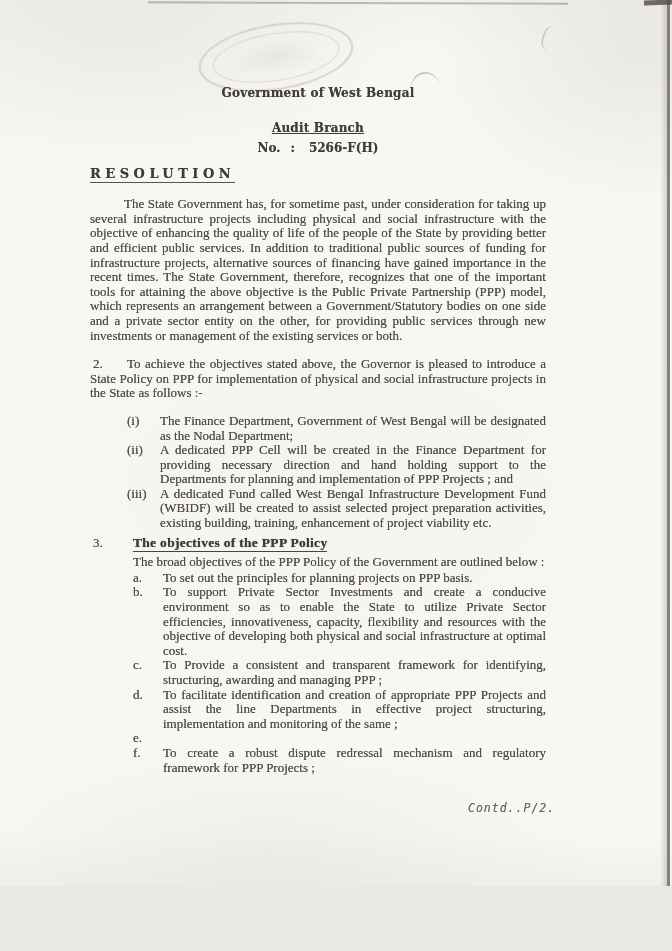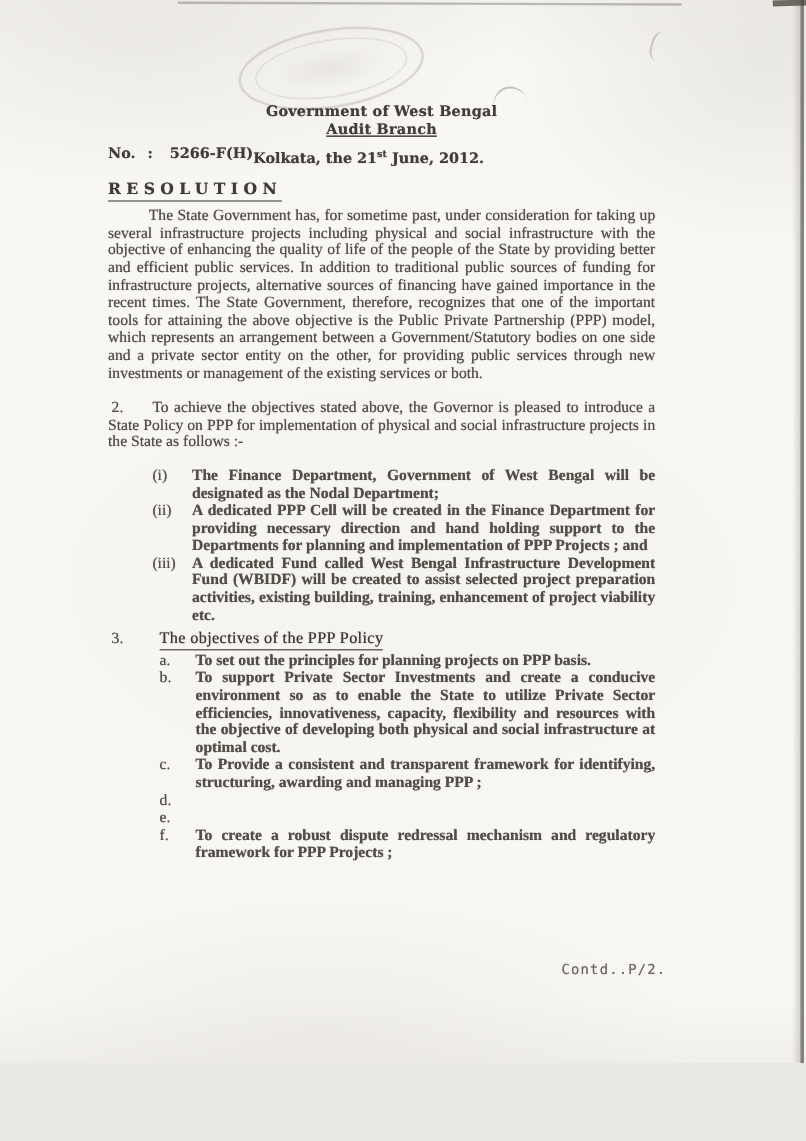--- a/index.html
+++ b/index.html
@@ -37,53 +37,53 @@
   .stamp .smudge{position:absolute;inset:16px 30px;background:radial-gradient(ellipse, rgba(180,174,165,.35), rgba(180,174,165,0) 70%);border-radius:50%;}
   .pencil-mark-1{position:absolute;left:409px;top:72px;width:30px;height:16px;border-top:2px solid rgba(140,136,128,.45);border-radius:50% 50% 0 0 / 100% 100% 0 0;transform:rotate(-14deg);}
   .pencil-mark-2{position:absolute;left:542px;top:26px;width:16px;height:26px;border-left:2px solid rgba(150,146,138,.4);border-radius:50%/40%;transform:rotate(16deg);}
 
   
   .doc{position:absolute;left:90px;top:86px;width:456px;
        font-size:13px;line-height:14.6px;
        text-shadow:0 0 .6px rgba(84,80,72,.8);}
   .hdr{font-family:"DejaVu Serif", serif;font-weight:bold;color:#413e37;
        text-align:center;font-size:12px;line-height:15px;letter-spacing:.2px;}
-  .hdr .u{text-decoration:underline;}
-  .refrow{display:flex;justify-content:flex-start;margin-top:5px;
+  .hdr .u{text-decoration:underline;margin-top:20px;}
+  .refrow{display:flex;justify-content:center;margin-top:5px;
           font-family:"DejaVu Serif", serif;font-weight:bold;font-size:12px;color:#413e37;}
   .refrow .left .colon{margin:0 14px 0 10px;}
   .refrow sup{font-size:8px;}
   .title-wrap{text-align:left;margin-top:11px;}
   .title{display:inline-block;font-family:"DejaVu Serif", serif;font-weight:bold;
          font-size:13px;color:#3f3c36;letter-spacing:4.5px;
          border-bottom:1.4px solid #56534c;padding-bottom:1px;}
 
   .para{text-align:justify;}
-  .p1{margin-top:4px;text-indent:34px;}
+  .p1{margin-top:14px;text-indent:34px;}
   .p2{margin-top:14px;}
   .pnum{display:inline-block;width:34px;padding-left:3px;text-indent:0;}
 
   .rlist{margin-top:0;}
   .litem{display:flex;margin:0;}
   .litem .marker{flex:0 0 33px;margin-left:37px;}
-  .litem .txt{flex:1;text-align:justify;font-weight:bold;}
+  .litem .txt{flex:1;text-align:justify;}
 
   .sec3{display:flex;margin-top:5px;}
   .sec3 .num{flex:0 0 40px;padding-left:3px;font-size:13px;}
-  .sec3 .heading{font-weight:normal;font-size:13.5px;color:#3d3a33;
+  .sec3 .heading{font-weight:bold;font-size:13.5px;color:#3d3a33;
                  border-bottom:1.5px solid #47443d;padding-bottom:1px;
                  letter-spacing:.3px;text-shadow:0 0 .7px rgba(70,66,58,.9);text-align:center;}
   .intro{margin:3px 0 0 43px;}
   .alist{margin-top:1px;}
   .alist .marker{flex:0 0 30px;margin-left:43px;}
 
   .contd{position:absolute;left:468px;top:801px;
          font-family:"DejaVu Sans Mono", monospace;
          font-size:11.5px;color:#6b6860;letter-spacing:1px;
-         text-shadow:0 0 .6px rgba(110,106,98,.7);}
+         text-shadow:0 0 .6px rgba(110,106,98,.7);font-style:italic;}
 </style>
 </head>
 <body>
 
 <div class="page">
 
   <div class="scanline-top"></div>
   <div class="edge-right-smudge"></div>
   <div class="edge-right-dark"></div>
   <div class="corner-tr"></div>
@@ -103,23 +103,20 @@
 
     <div class="hdr">
       <div>Government of West Bengal</div>
       <div class="u">Audit Branch</div>
     </div>
 
     <div class="refrow">
       <span class="left">
         <span>No.</span><span class="colon">:</span><span>5266-F(H)</span>
       </span>
-      <span class="right">
-        <span>Kolkata, the 21</span><sup>st</sup><span> June, 2012.</span>
-      </span>
     </div>
 
     <div class="title-wrap">
       <span class="title">RESOLUTION</span>
     </div>
 
     <p class="para p1">The State Government has, for sometime past, under consideration for taking up several infrastructure projects including physical and social infrastructure with the objective of enhancing the quality of life of the people of the State by providing better and efficient public services. In addition to traditional public sources of funding for infrastructure projects, alternative sources of financing have gained importance in the recent times. The State Government, therefore, recognizes that one of the important tools for attaining the above objective is the Public Private Partnership (PPP) model, which represents an arrangement between a Government/Statutory bodies on one side and a private sector entity on the other, for providing public services through new investments or management of the existing services or both.</p>
 
     <p class="para p2"><span class="pnum">2.</span><span>To achieve the objectives stated above, the Governor is pleased to introduce a State Policy on PPP for implementation of physical and social infrastructure projects in the State as follows :-</span></p>
 
@@ -136,36 +133,38 @@
         <span class="marker">(iii)</span>
         <div class="txt">A dedicated Fund called West Bengal Infrastructure Development Fund (WBIDF) will be created to assist selected project preparation activities, existing building, training, enhancement of project viability etc.</div>
       </div>
     </div>
 
     <div class="sec3">
       <span class="num">3.</span>
       <span class="heading">The objectives of the PPP Policy</span>
     </div>
 
+    <div class="intro">The broad objectives of the PPP Policy of the Government are outlined below :</div>
 
     <div class="alist">
       <div class="litem">
         <span class="marker">a.</span>
         <div class="txt">To set out the principles for planning projects on PPP basis.</div>
       </div>
       <div class="litem">
         <span class="marker">b.</span>
         <div class="txt">To support Private Sector Investments and create a conducive environment so as to enable the State to utilize Private Sector efficiencies, innovativeness, capacity, flexibility and resources with the objective of developing both physical and social infrastructure at optimal cost.</div>
       </div>
       <div class="litem">
         <span class="marker">c.</span>
         <div class="txt">To Provide a consistent and transparent framework for identifying, structuring, awarding and managing PPP ;</div>
       </div>
       <div class="litem">
         <span class="marker">d.</span>
+        <div class="txt">To facilitate identification and creation of appropriate PPP Projects and assist the line Departments in effective project structuring, implementation and monitoring of the same ;</div>
       </div>
       <div class="litem">
         <span class="marker">e.</span>
       </div>
       <div class="litem">
         <span class="marker">f.</span>
         <div class="txt">To create a robust dispute redressal mechanism and regulatory framework for PPP Projects ;</div>
       </div>
     </div>
 

